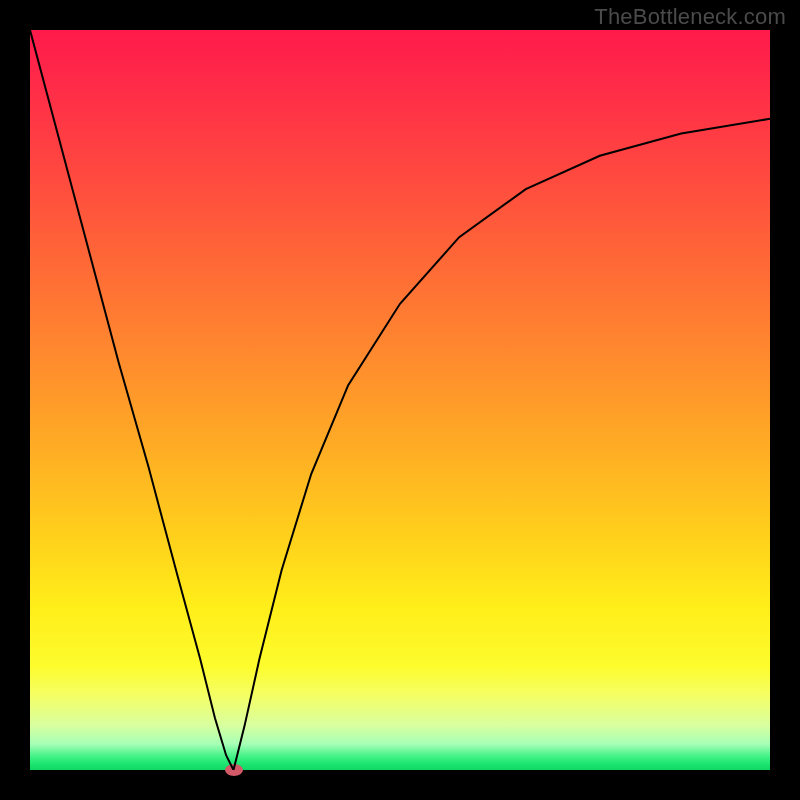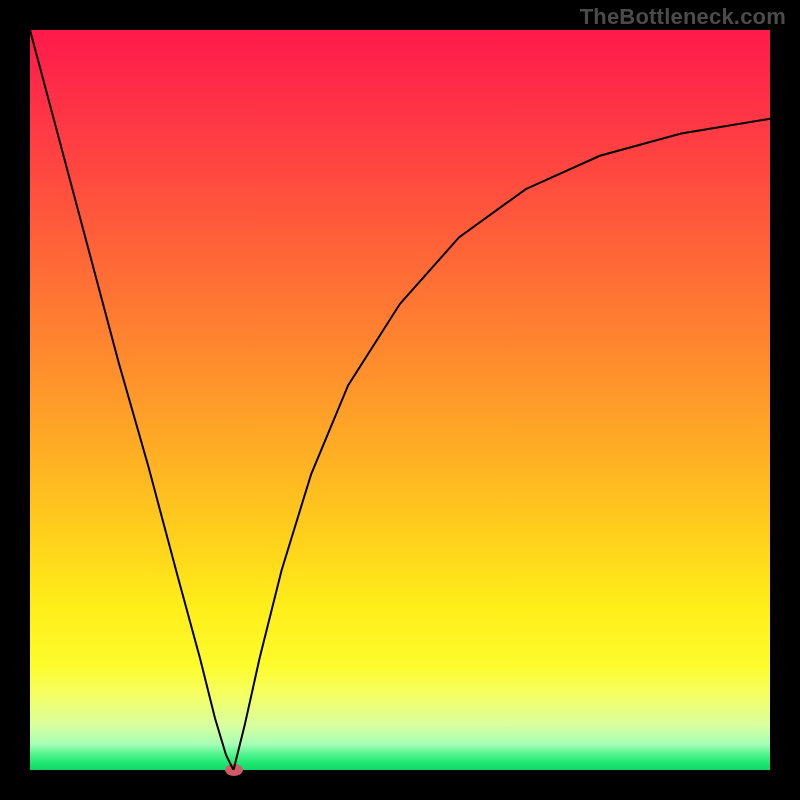--- a/index.html
+++ b/index.html
@@ -16,21 +16,21 @@
     width: 800px;
     height: 800px;
     background: #000;
   }
   .watermark {
     position: absolute;
     top: 4px;
     right: 14px;
     color: #4b4b4b;
     font-size: 22px;
-    font-weight: 700;
+    font-weight: 400;
     letter-spacing: 0.2px;
     z-index: 30;
   }
   .plot-area {
     position: absolute;
     left: 30px;
     top: 30px;
     width: 740px;
     height: 740px;
     

